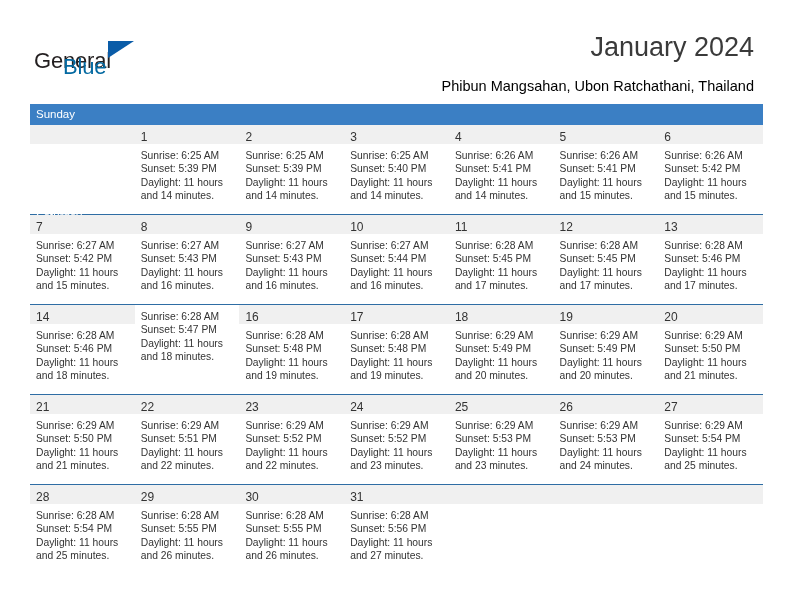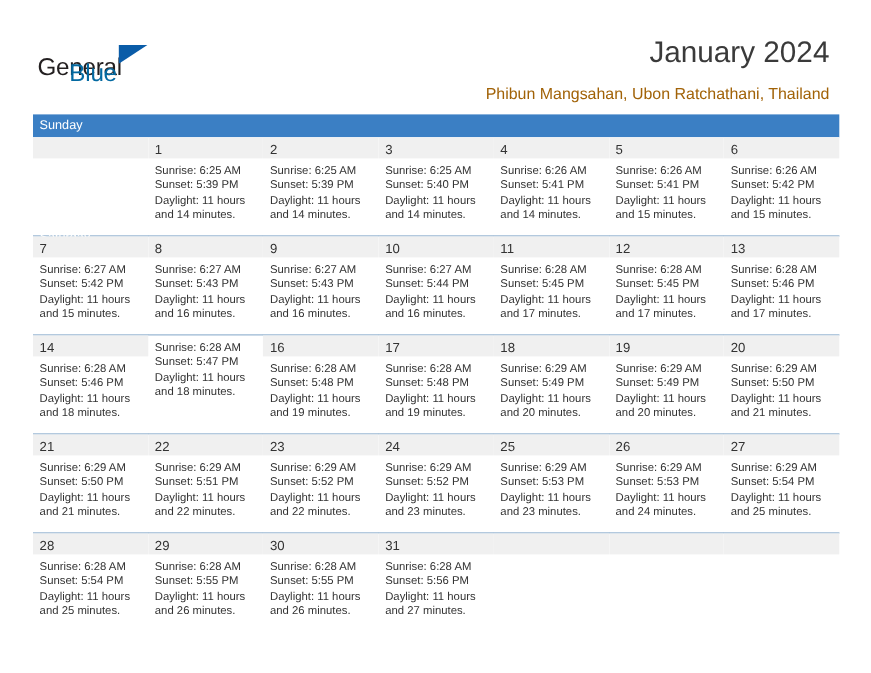--- a/index.html
+++ b/index.html
@@ -76,21 +76,21 @@
     color: #3a3a3a;
     text-align: left;
     white-space: nowrap;
     font-family: "Liberation Sans", sans-serif;
   }
   .subtitle {
     position: absolute;
     right: 38px;
     top: 78px;
     font-size: 14.5px;
-    color: #a16207;
+    color: #000000;
     text-align: right;
     white-space: nowrap;
     font-family: "Liberation Sans", sans-serif;
   }
 
   
   .calendar {
     position: absolute;
     left: 30px;
     top: 104px;

